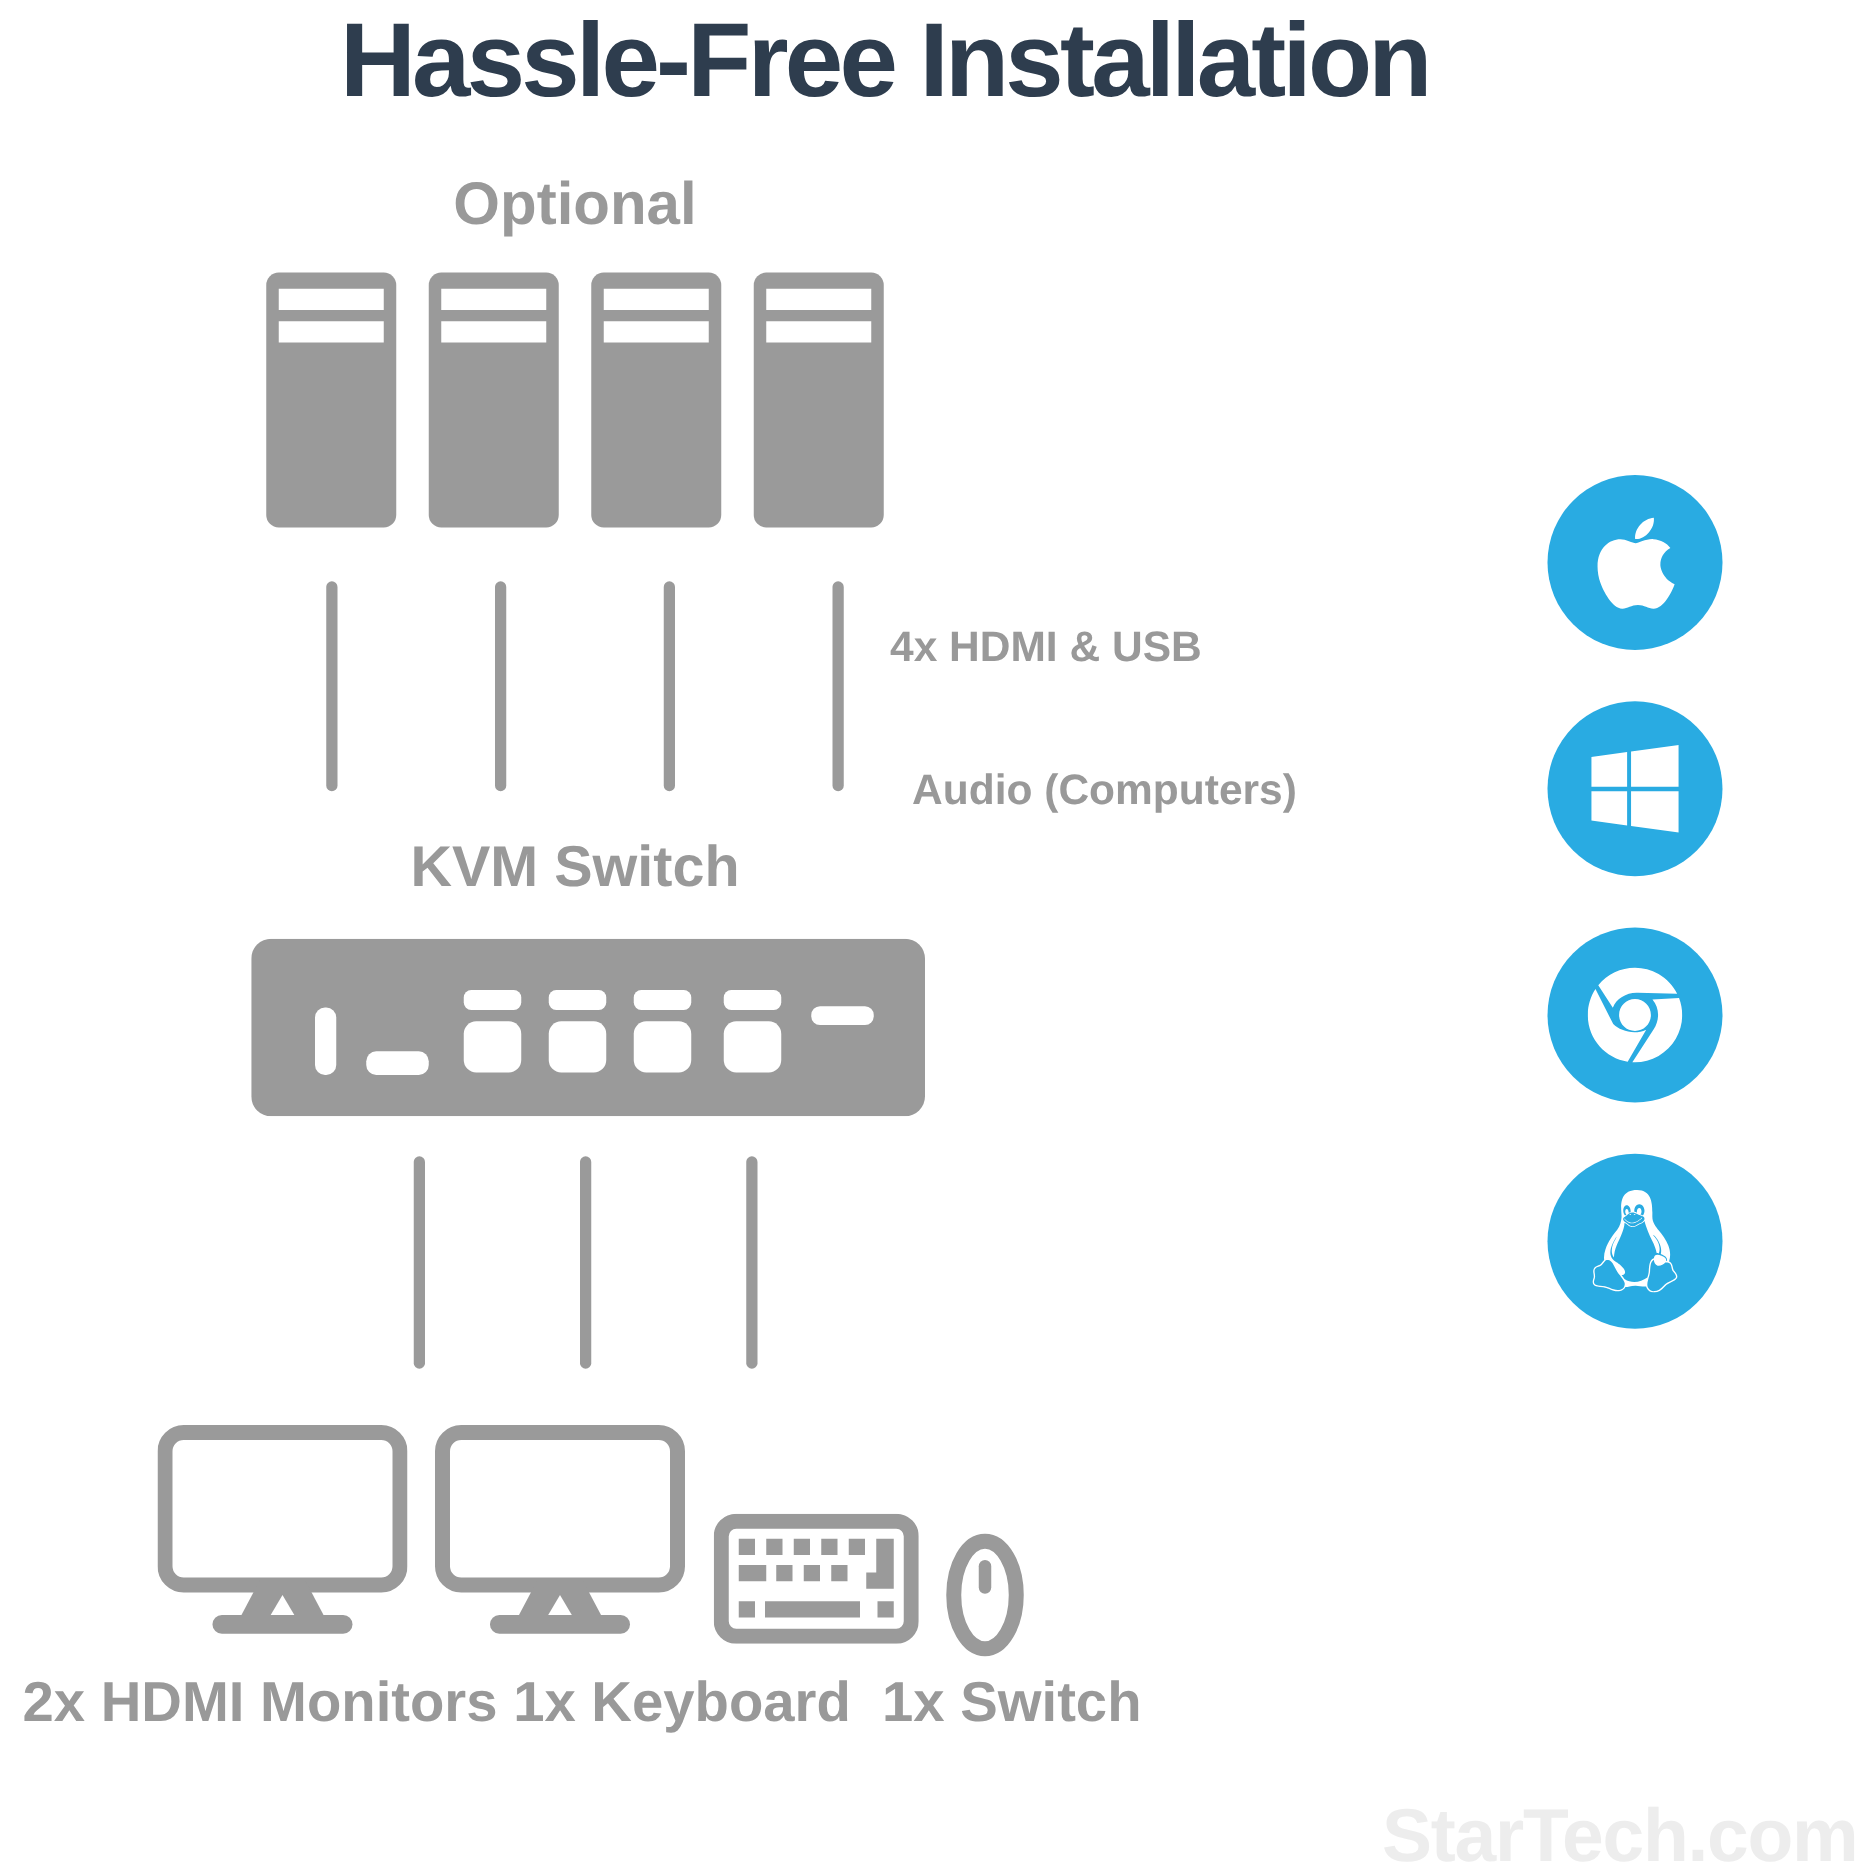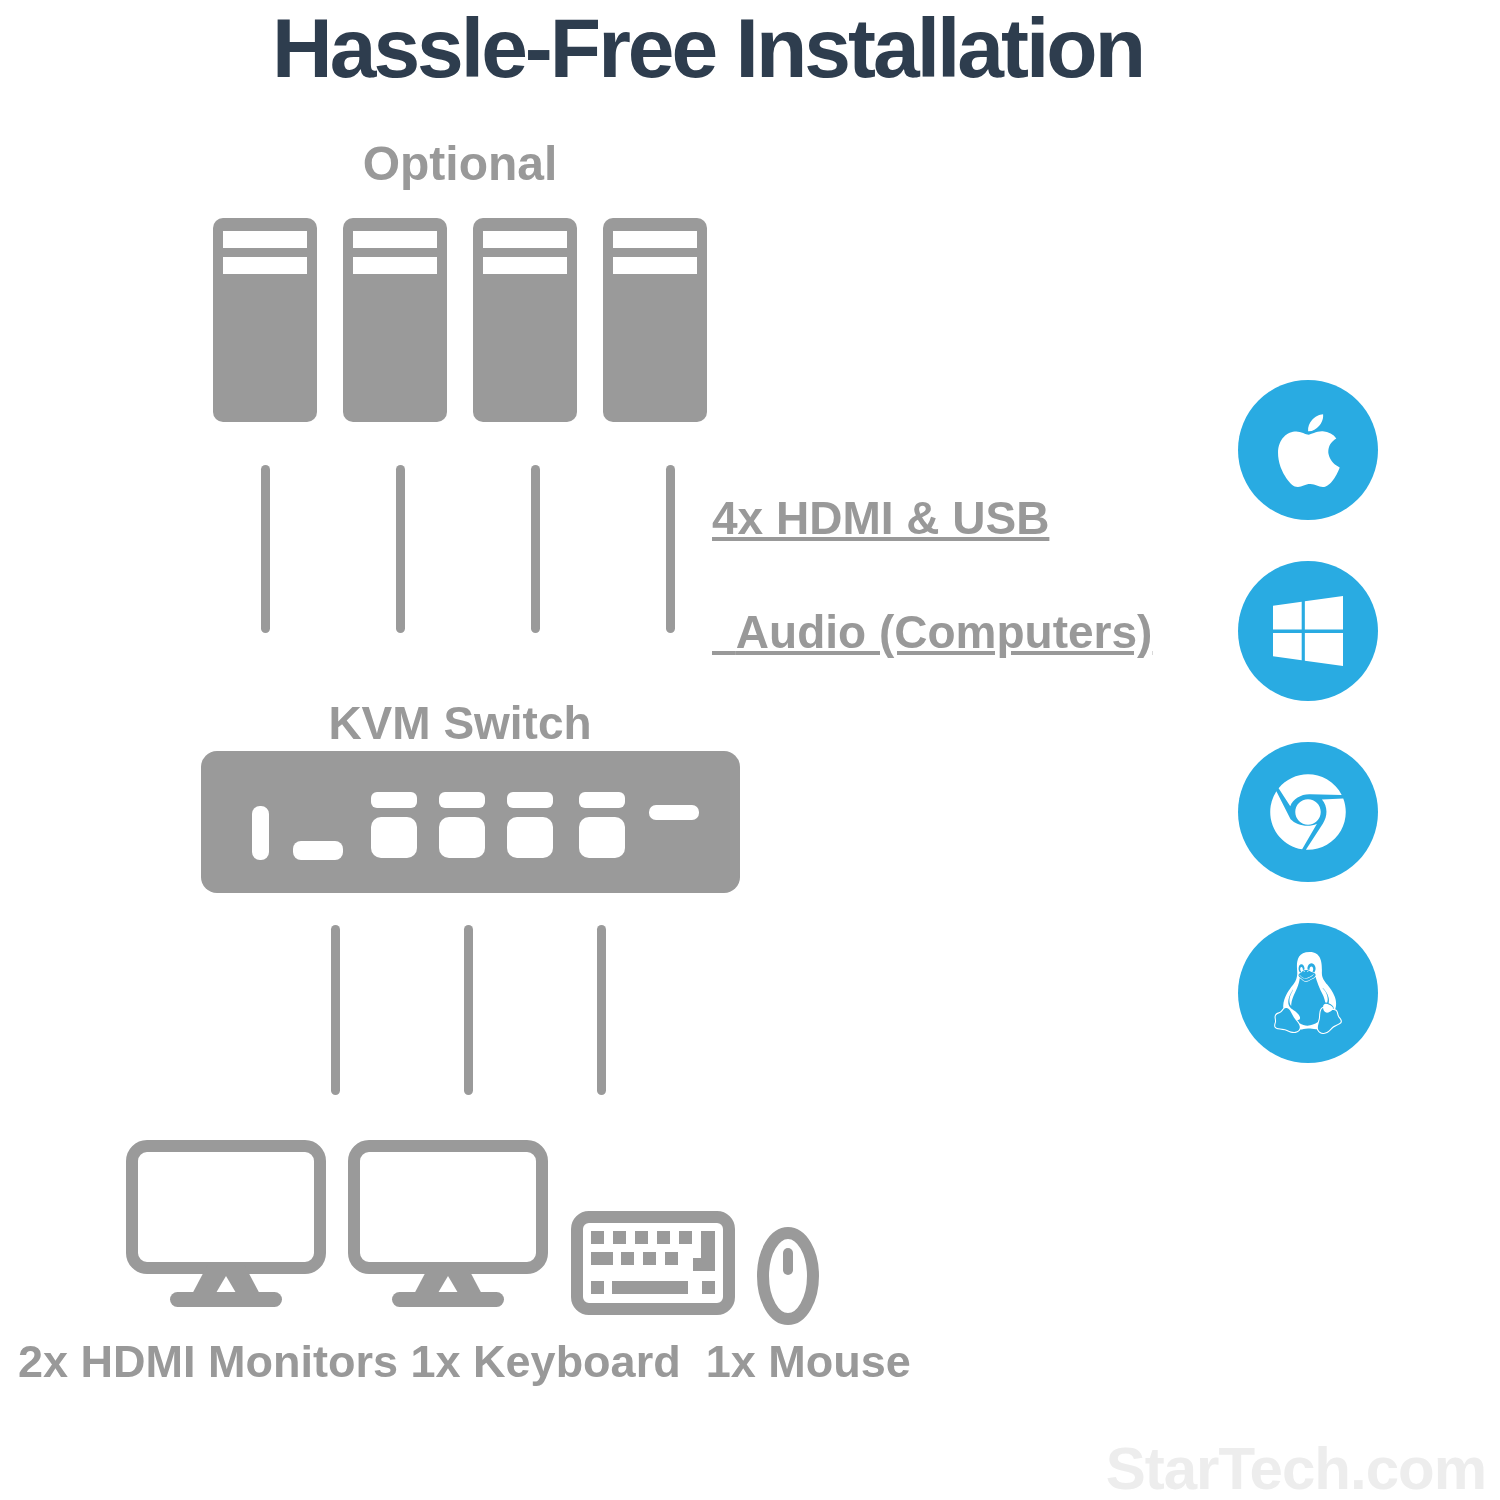--- a/index.html
+++ b/index.html
@@ -13,22 +13,22 @@
   .canvas{
     position:relative;width:1500px;height:1500px;background:#ffffff;overflow:hidden;
     font-family:"Liberation Sans",sans-serif;
   }
   .title{
     position:absolute;top:0;left:0;width:1415px;text-align:center;
     font-size:84px;font-weight:bold;color:var(--title);letter-spacing:-3px;white-space:nowrap;
   }
   .glabel{position:absolute;color:var(--textgray);font-weight:bold;white-space:pre;}
   .computers-label{left:213px;top:136px;width:494px;text-align:center;font-size:48px;}
-  .kvm-label{left:213px;top:696px;width:494px;text-align:center;font-size:46px;}
-  .cable-label{left:712px;top:490px;font-size:46px;line-height:57px;text-decoration:underline;}
+  .kvm-label{left:213px;top:666px;width:494px;text-align:center;font-size:46px;}
+  .cable-label{left:712px;top:490px;font-size:34px;line-height:57px;}
   .peripherals-label{left:18px;top:1336px;font-size:45px;}
   .towers{position:absolute;left:213px;top:218px;display:flex;gap:26px;}
   .tower{
     width:104px;height:204px;background:var(--gray);border-radius:10px;
     box-sizing:border-box;padding-top:13px;display:flex;flex-direction:column;gap:9px;align-items:center;
   }
   .tower .slot{width:84px;height:17px;background:#ffffff;}
   .cables{position:absolute;display:flex;}
   .cables-top{left:261px;top:465px;gap:126px;}
   .cables-bottom{left:331px;top:925px;gap:124px;}
@@ -139,21 +139,21 @@
       <rect x="41" y="70" width="76" height="13"></rect>
       <rect x="131" y="70" width="13" height="13"></rect>
     </g>
   </svg>
 
   <svg class="abs" style="left:756px;top:1226px;" width="64" height="100" viewBox="0 0 64 100">
     <ellipse cx="32" cy="50" rx="25" ry="43" fill="#fff" stroke="var(--gray)" stroke-width="12"></ellipse>
     <rect x="27" y="22" width="10" height="27" rx="5" fill="var(--gray)"></rect>
   </svg>
 
-  <div class="glabel peripherals-label">2x HDMI Monitors 1x Keyboard  1x Mouse</div>
+  <div class="glabel peripherals-label">2x HDMI Monitors 1x Keyboard  1x Switch</div>
 
   <div class="os-col">
     <div class="os-circle">
       <svg width="66" height="82" viewBox="0 0 384 512">
         <path d="M318.7 268.7c-.2-36.7 16.4-64.4 50-84.8-18.8-26.9-47.2-41.7-84.7-44.6-35.5-2.8-74.3 20.7-88.5 20.7-15 0-49.4-19.7-76.4-19.7C63.3 140.3 4.9 184.8 4.9 275.4c0 26.8 4.9 54.5 14.7 83.1 13.1 37.6 60.4 129.7 109.7 128.2 25.8-.6 44-18.3 77.5-18.3 32.5 0 49.4 18.3 78.1 18.3 49.7-.7 92.5-84.4 105-122.1-66.7-31.4-71.2-92.1-71.2-95.9zm-56.6-164.2c27.3-32.4 24.8-61.9 24-72.5-24.1 1.4-52 16.4-67.9 34.9-17.5 19.8-27.8 44.3-25.6 71.9 26.1 2 49.9-11.4 69.5-34.3z"></path>
       </svg>
     </div>
     <div class="os-circle">
       <svg width="70" height="80" viewBox="0 0 448 512">
         <path d="M0 93.7l183.6-25.3v177.4H0V93.7zm0 324.6l183.6 25.3V268.4H0v149.9zm203.8 28L448 480V268.4H203.8v177.9zm0-380.6v180.1H448V32L203.8 65.7z"></path>

